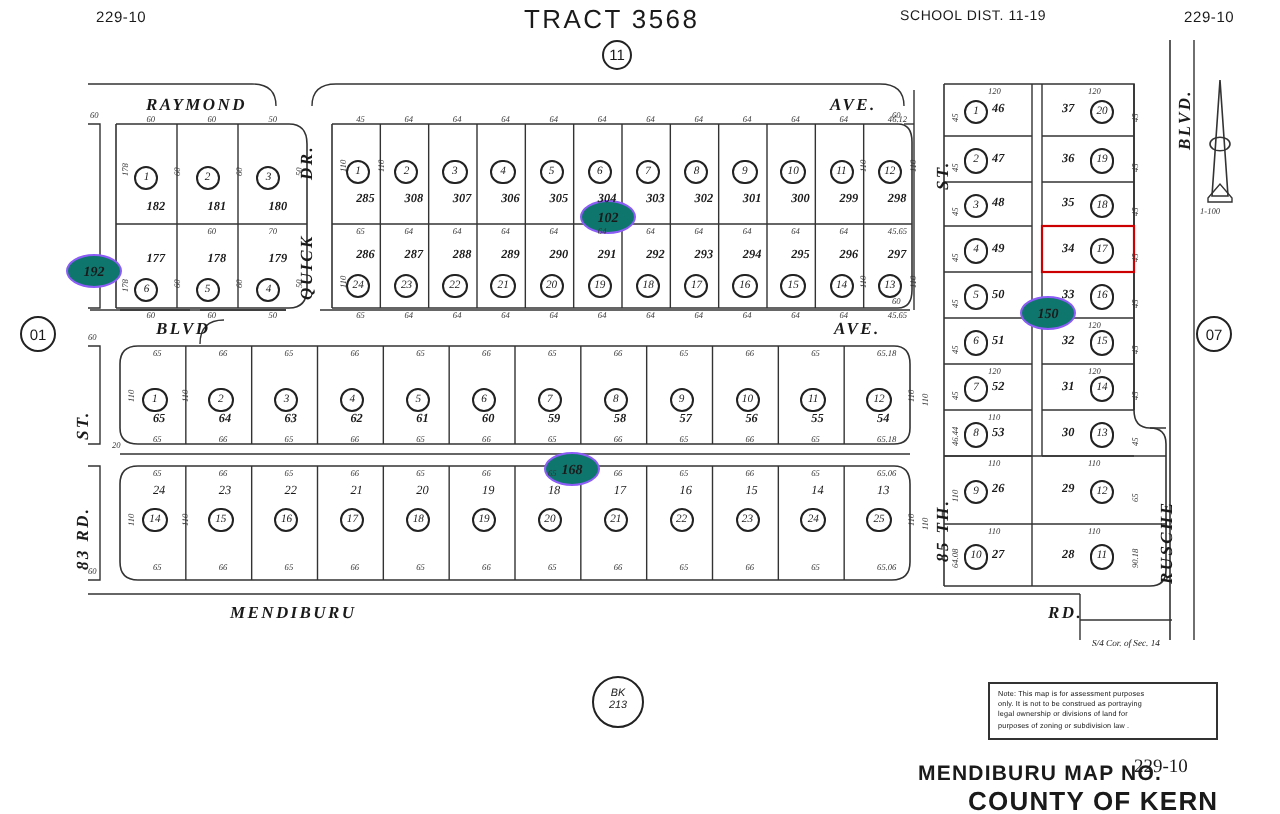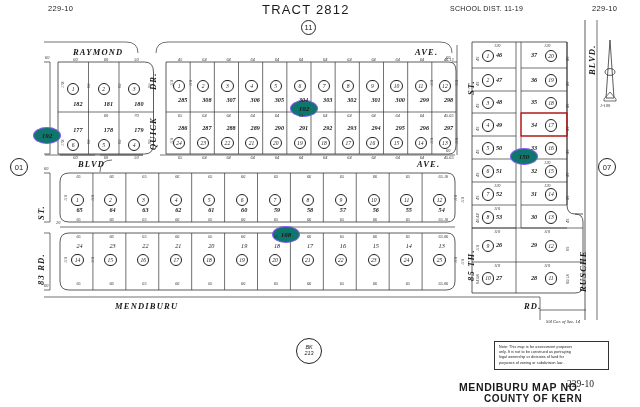--- a/index.html
+++ b/index.html
@@ -22,21 +22,21 @@
   .dim-v{font-size:4.3px;font-style:italic;font-family:"Liberation Serif",serif;color:#333;transform-origin:0 0;}
   .circ{border:1px solid #222;border-radius:50%;display:flex;align-items:center;justify-content:center;
         font-size:5.6px;font-style:italic;font-family:"Liberation Serif",serif;background:#fff;}
   .blkcirc{border:1px solid #8b5cf6;border-radius:50%;display:flex;align-items:center;justify-content:center;
         font-size:7px;font-style:italic;font-weight:bold;font-family:"Liberation Serif",serif;background:#0f766e;}
   .pagecirc{border:1px solid #222;border-radius:50%;display:flex;align-items:center;justify-content:center;
         font-size:7.5px;font-family:"Liberation Sans",sans-serif;background:#fff;}
   .notebox{position:absolute;border:1px solid #333;background:#fff;padding:3px 4px;}
   .notebox p{margin:0;font-size:3.6px;line-height:1.45;letter-spacing:.1px;color:#111;}
   .footer1{font-size:10.5px;font-weight:bold;letter-spacing:.6px;}
-  .footer2{font-size:10px;font-weight:bold;letter-spacing:.6px;}
+  .footer2{font-size:13px;font-weight:bold;letter-spacing:.6px;}
   .footer-num{font-size:9.5px;font-family:"Liberation Serif",serif;}
   .sec-lbl{font-size:4.6px;font-style:italic;font-family:"Liberation Serif",serif;}
   .bk{font-size:5.4px;text-align:center;line-height:1.05;font-family:"Liberation Sans",sans-serif;}
 </style>
 </head>
 <body>
 
 <div id="map"><svg width="640" height="407">
       <path d="M44,42 L126,42 Q138,42 138,53" fill="none" stroke="#333" stroke-width="0.7"></path>
       <path d="M156,53 Q156,42 168,42 L440,42 Q452,42 452,53" fill="none" stroke="#333" stroke-width="0.7"></path>
@@ -126,21 +126,21 @@
       <line x1="585" y1="20" x2="585" y2="320" stroke="#333" stroke-width="0.8"></line>
       <line x1="597" y1="20" x2="597" y2="320" stroke="#333" stroke-width="0.7"></line>
       <line x1="540" y1="297" x2="540" y2="320" stroke="#333" stroke-width="0.7"></line>
       <path d="M540,310 L586,310" fill="none" stroke="#333" stroke-width="0.7"></path>
       <path d="M610,40 L606,98 L614,98 Z" fill="none" stroke="#333" stroke-width="0.8"></path>
       <ellipse cx="610" cy="72" rx="5" ry="3.4" fill="none" stroke="#333" stroke-width="0.8"></ellipse>
       <path d="M604,99 L610,92 L616,99 L616,101 L604,101 Z" fill="none" stroke="#333" stroke-width="0.7"></path>
     </svg></div>
 
 <div class="txt hdr-small" style="left:48px;top:4px;">229-10</div>
-<div class="txt hdr-tract" style="left:262px;top:2px;">TRACT  2812</div>
+<div class="txt hdr-tract" style="left:262px;top:2px;">TRACT  3568</div>
 <div class="pagecirc" style="position:absolute;left:301px;top:20px;width:13px;height:13px;">11</div>
 <div class="txt hdr-school" style="left:450px;top:5px;">SCHOOL  DIST. 11-19</div>
 <div class="txt hdr-small" style="left:592px;top:4px;">229-10</div>
 
 <div class="pagecirc" style="position:absolute;left:10px;top:158px;width:16px;height:16px;">01</div>
 <div class="pagecirc" style="position:absolute;left:598px;top:158px;width:16px;height:16px;">07</div>
 
 <div class="txt street" style="left:73px;top:47px;">RAYMOND</div>
 <div class="txt street" style="left:415px;top:47px;">AVE.</div>
 <div class="txt street" style="left:78px;top:159px;">BLVD</div>

